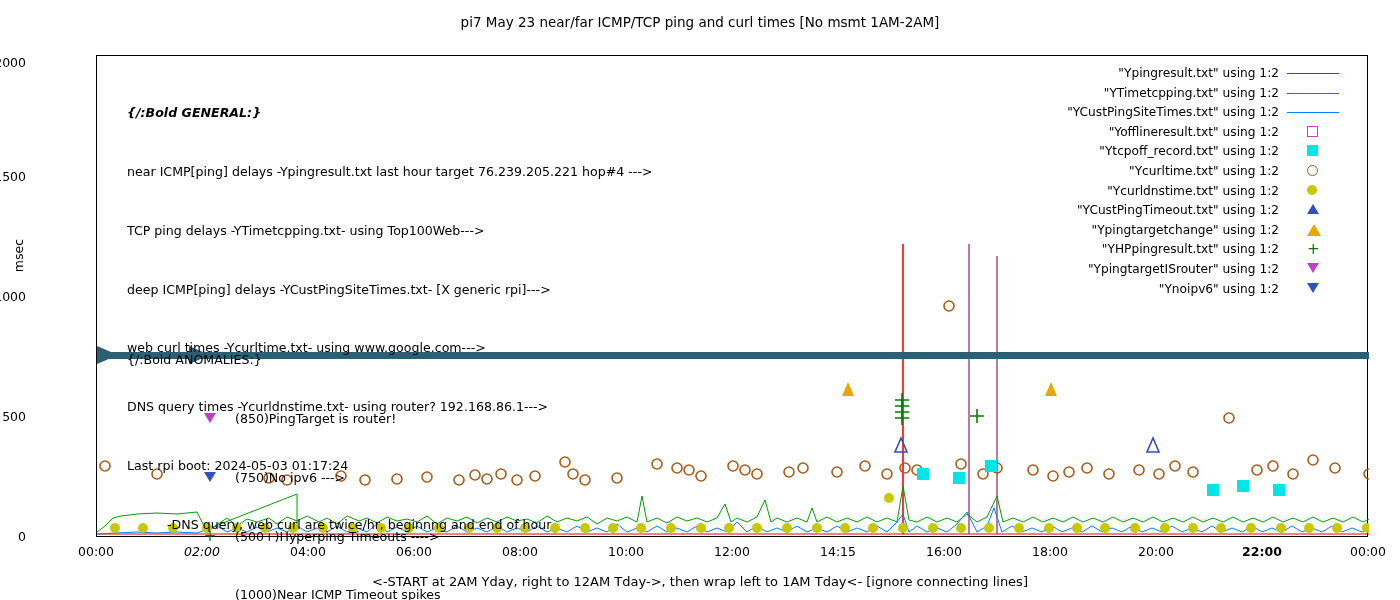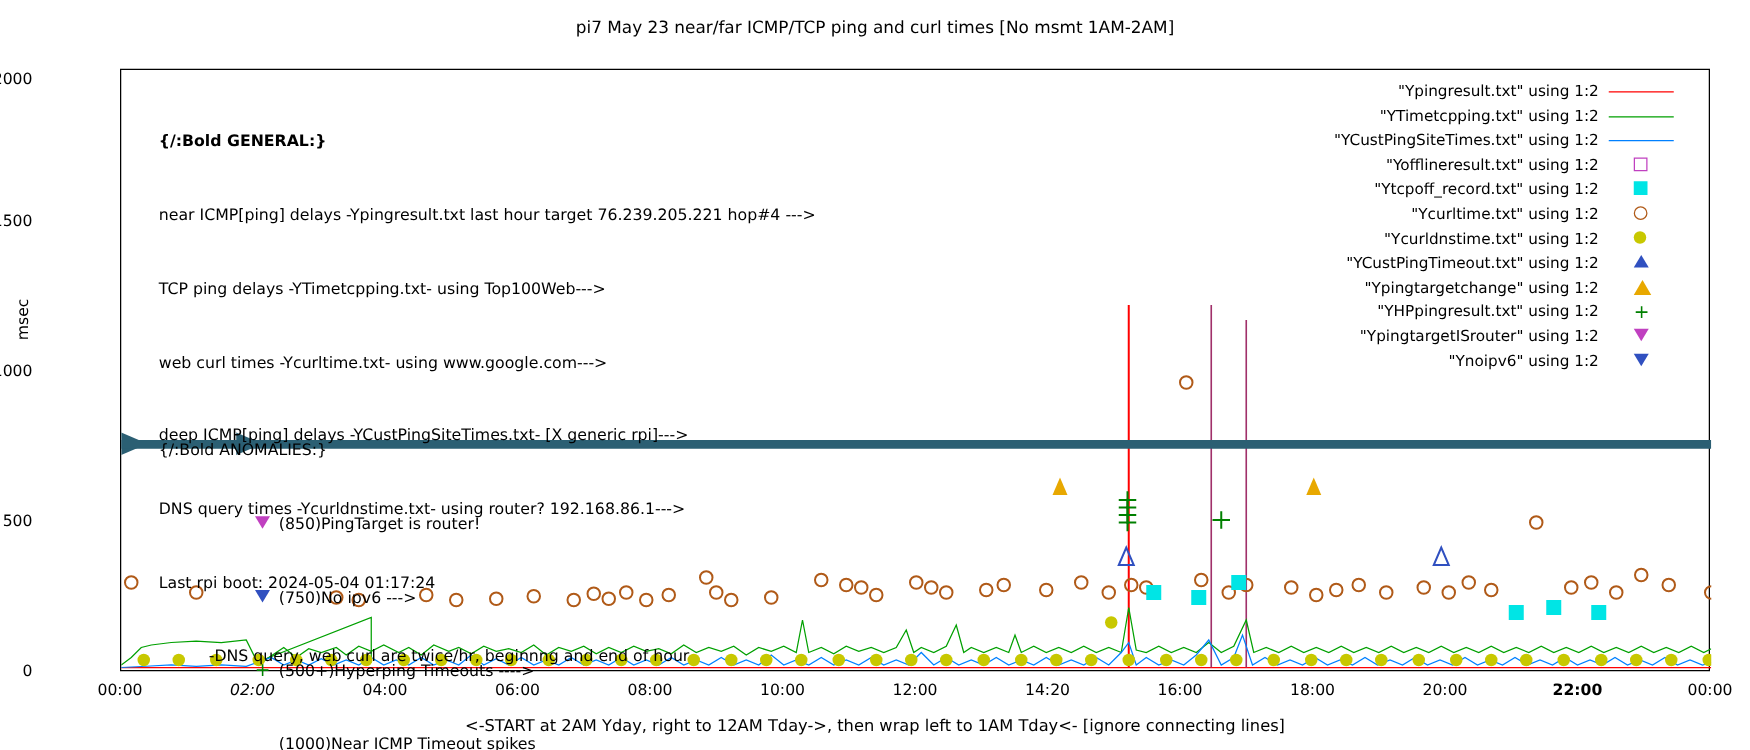--- a/index.html
+++ b/index.html
@@ -39,26 +39,26 @@
   }
   .legrow{display:flex;align-items:center;justify-content:flex-end;height:19.6px;}
   .legtext{text-align:right;white-space:nowrap;}
   .legkey{width:58px;height:19.6px;margin-left:8px;position:relative;}
   .legline{position:absolute;left:0;top:9px;width:52px;height:0;border-top:1.6px solid #000;}
   .legsym{position:absolute;left:20px;top:3px;}
   .annot{
     position:absolute;left:30px;top:8px;font-size:12.6px;line-height:19.6px;
     white-space:pre;
   }
-  .annot .b{font-weight:bold;}
+  .annot .b{font-weight:bold;font-style:italic;}
   .anom{
     position:absolute;left:100px;top:255px;font-size:12.6px;line-height:19.6px;
     white-space:pre;
   }
-  .anomrow{display:flex;align-items:center;height:19.6px;}
+  .anomrow{display:flex;align-items:center;height:19.6px;gap:12px;}
   .anomsym{width:26px;text-align:center;}
   
   .sq-open{display:inline-block;width:9px;height:9px;border:1.6px solid #c040c0;}
   .sq-fill{display:inline-block;width:11px;height:11px;background:#00e5e5;}
   .ci-open{display:inline-block;width:9px;height:9px;border:1.6px solid #b05a18;border-radius:50%;}
   .ci-fill{display:inline-block;width:10px;height:10px;background:#c8c800;border-radius:50%;}
   .tri-up-open{display:inline-block;width:0;height:0;border-left:6px solid transparent;border-right:6px solid transparent;border-bottom:10px solid #3050c0;}
   .tri-up-fill{display:inline-block;width:0;height:0;border-left:7px solid transparent;border-right:7px solid transparent;border-bottom:12px solid #e8a800;}
   .tri-dn-open{display:inline-block;width:0;height:0;border-left:6px solid transparent;border-right:6px solid transparent;border-top:10px solid #c040c0;}
   .tri-dn-blue{display:inline-block;width:0;height:0;border-left:6px solid transparent;border-right:6px solid transparent;border-top:10px solid #3050c0;}
@@ -80,21 +80,21 @@
   <div class="ytick" style="top:171px;">1500</div>
   <div class="ytick" style="top:57px;">2000</div>
 
   <div class="xtick" style="left:66px;top:544px;">00:00</div>
   <div class="xtick" style="left:172px;top:544px;font-style:italic;">02:00</div>
   <div class="xtick" style="left:278px;top:544px;">04:00</div>
   <div class="xtick" style="left:384px;top:544px;">06:00</div>
   <div class="xtick" style="left:490px;top:544px;">08:00</div>
   <div class="xtick" style="left:596px;top:544px;">10:00</div>
   <div class="xtick" style="left:702px;top:544px;">12:00</div>
-  <div class="xtick" style="left:808px;top:544px;">14:20</div>
+  <div class="xtick" style="left:808px;top:544px;">14:15</div>
   <div class="xtick" style="left:914px;top:544px;">16:00</div>
   <div class="xtick" style="left:1020px;top:544px;">18:00</div>
   <div class="xtick" style="left:1126px;top:544px;">20:00</div>
   <div class="xtick" style="left:1232px;top:544px;font-weight:bold;">22:00</div>
   <div class="xtick" style="left:1338px;top:544px;">00:00</div>
 
   <div class="xlabel">&lt;-START at 2AM Yday, right to 12AM Tday-&gt;, then wrap left to 1AM Tday&lt;- [ignore connecting lines]</div>
 
   <div class="plot">
     <svg class="overlay" viewBox="0 0 1272 482" preserveAspectRatio="none">
@@ -245,24 +245,24 @@
         <polygon points="0,290 14,296 14,302 0,308"></polygon>
         <rect x="0" y="296" width="1272" height="7"></rect>
         <polygon points="92,290 106,296 106,302 92,308"></polygon>
       </g>
     </svg>
 
     <div class="annot">
       <div class="b">{/:Bold GENERAL:}</div>
       <div>near ICMP[ping] delays -Ypingresult.txt last hour target 76.239.205.221 hop#4 ---&gt;</div>
       <div>TCP ping delays -YTimetcpping.txt- using Top100Web---&gt;</div>
+      <div>deep ICMP[ping] delays -YCustPingSiteTimes.txt- [X generic rpi]---&gt;</div>
       <div>web curl times -Ycurltime.txt- using www.google.com---&gt;</div>
-      <div>deep ICMP[ping] delays -YCustPingSiteTimes.txt- [X generic rpi]---&gt;</div>
       <div>DNS query times -Ycurldnstime.txt- using router? 192.168.86.1---&gt;</div>
-      <div>Last rpi boot: 2024-05-04 01:17:24</div>
+      <div>Last rpi boot: 2024-05-03 01:17:24</div>
       <div>          -DNS query, web curl are twice/hr, beginnng and end of hour</div>
       
       
       
     </div>
 
     <div class="anom">
       <div class="b" style="margin-left:-70px;">{/:Bold ANOMALIES:}</div>
       <div class="anomrow">
         <span class="anomsym"><i class="tri-dn-open"></i></span>

